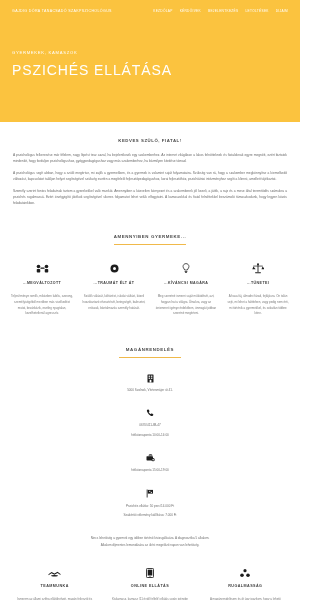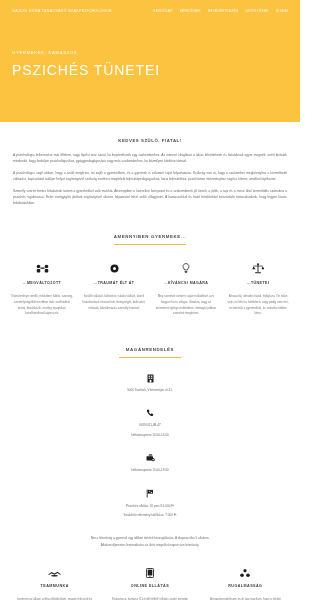--- a/index.html
+++ b/index.html
@@ -179,21 +179,21 @@
       <div class="logo">GAJDIG DÓRA TANÁCSADÓ SZAKPSZICHOLÓGUS</div>
       <nav class="nav">
         <span class="nav-item">KEZDŐLAP</span>
         <span class="nav-item">KÉRDŐÍVEK</span>
         <span class="nav-item">BEJELENTKEZÉS</span>
         <span class="nav-item">LETÖLTÉSEK</span>
         <span class="nav-item">DÍJAIM</span>
       </nav>
     </div>
     <div class="hero-eyebrow">GYERMEKEK, KAMASZOK</div>
-    <h1 class="hero-title">PSZICHÉS TÜNETEI</h1>
+    <h1 class="hero-title">PSZICHÉS ELLÁTÁSA</h1>
   </header>
 
   <section class="intro">
     <div class="intro-heading">KEDVES SZÜLŐ, FIATAL!</div>
     <p>A pszichológus felkeresése már félelem, nagy lépést tesz azzal, ha bejelentkezik egy szakemberhez. Az internet világában a lakos felnőtteknek és fiataloknak egyre megnőtt, ezért biztatok mindenkit, hogy forduljon pszichológushoz, gyógypedagógushoz vagy más szakemberhez, ha bármilyen kérdése támad.</p>
     <p>A pszichológus segít abban, hogy a szülő megértse, mi zajlik a gyermekben, és a gyermek is valamint saját folyamataira. Szükség van rá, hogy a szakember megkönnyítse a kiemelkedő változást, kapcsolatot találjon helyet segítségével szükség esetén a megfelelő fejlesztőpedagógushoz, korai fejlesztőhöz, pszichiátriai intézményhez segíti a klienst, amellett tájékoztat.</p>
     <p>Személy szerint fontos feladatnak tartom a gyerekekkel való munkát. Amennyiben a közvetlen környezet és a szakemberek jól kezeli, a játék, a rajz és a mese által teremtődés számukra a pszichés rugalmassá. Ezért örvégyigító játékok segítségével sikeres folyamatot lehet velük elfogytatni. A kamaszokkal és fiatal felnőttekkel beszámoló támaszkodunk, hogy legyen közös feladatainkban.</p>
   </section>
 
   <div class="section-title-wrap">

